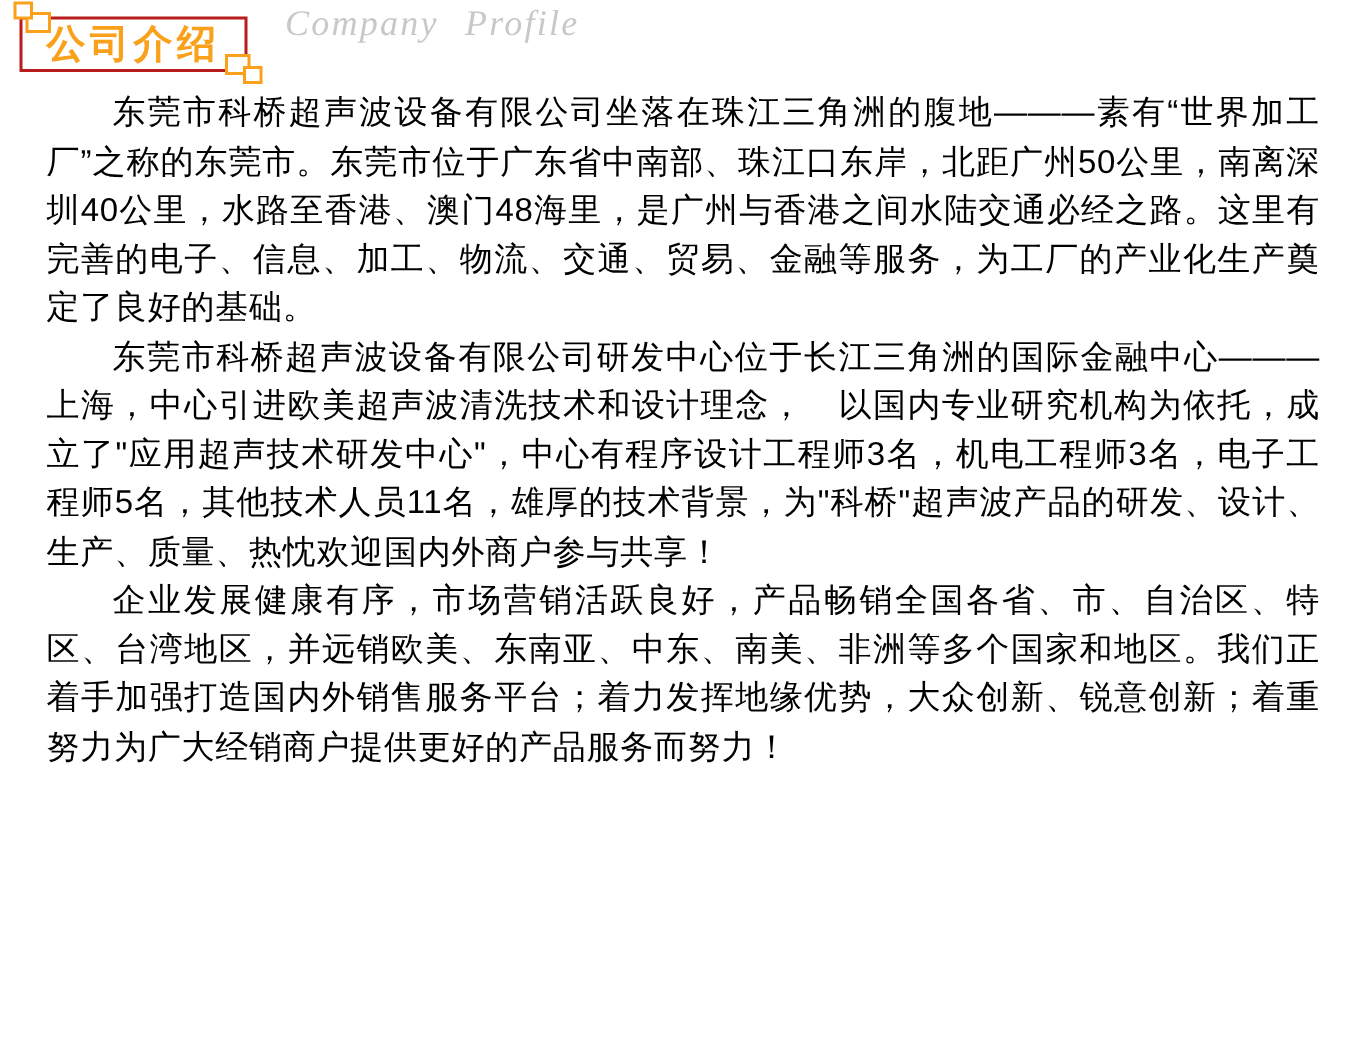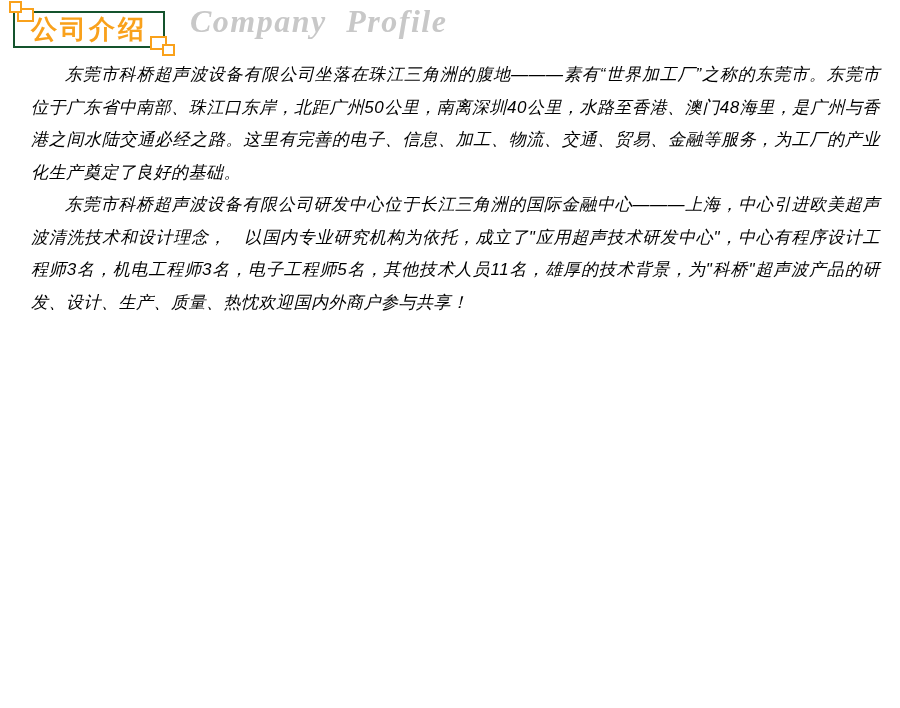--- a/index.html
+++ b/index.html
@@ -14,21 +14,21 @@
   .header {
     position: relative;
     height: 54px;
   }
   .badge {
     position: absolute;
     left: 13px;
     top: 11px;
     width: 148px;
     height: 33px;
-    border: 2px solid #14532d;
+    border: 2px solid #b91c1c;
     display: flex;
     align-items: center;
     justify-content: center;
     box-sizing: content-box;
   }
   .badge-title {
     color: #F9A11B;
     font-size: 26px;
     font-weight: bold;
     letter-spacing: 3px;
@@ -41,35 +41,33 @@
     display: block;
   }
   .orn-tl { left: -7px; top: -13px; }
   .orn-br { right: -15px; bottom: -13px; }
   .en-title {
     position: absolute;
     left: 190px;
     top: 3px;
     font-family: "Liberation Serif", "DejaVu Serif", serif;
     font-style: italic;
-    font-size: 32px;
+    font-size: 24px;
     color: #C8C8C8;
     letter-spacing: 1.5px;
     word-spacing: 10px;
     white-space: nowrap;
-    font-weight: bold;
   }
   .content {
     padding: 5px 20px 0 31px;
-    font-size: 17px;
+    font-size: 22px;
     line-height: 32.5px;
     color: #000000;
     text-align: justify;
     letter-spacing: 0.5px;
-    font-style: italic;
   }
   .content p {
     margin: 0;
     text-indent: 2em;
   }
 </style>
 </head>
 <body>
 
 <div class="header">
@@ -83,13 +81,14 @@
       <rect x="17" y="10" width="11" height="10" fill="#ffffff" stroke="#F9A11B" stroke-width="2"></rect>
     </svg>
     <span class="badge-title">公司介绍</span>
   </div>
   <span class="en-title">Company Profile</span>
 </div>
 
 <div class="content">
   <p>东莞市科桥超声波设备有限公司坐落在珠江三角洲的腹地———素有“世界加工厂”之称的东莞市。东莞市位于广东省中南部、珠江口东岸，北距广州50公里，南离深圳40公里，水路至香港、澳门48海里，是广州与香港之间水陆交通必经之路。这里有完善的电子、信息、加工、物流、交通、贸易、金融等服务，为工厂的产业化生产奠定了良好的基础。</p>
   <p>东莞市科桥超声波设备有限公司研发中心位于长江三角洲的国际金融中心———上海，中心引进欧美超声波清洗技术和设计理念，　以国内专业研究机构为依托，成立了"应用超声技术研发中心"，中心有程序设计工程师3名，机电工程师3名，电子工程师5名，其他技术人员11名，雄厚的技术背景，为"科桥"超声波产品的研发、设计、生产、质量、热忱欢迎国内外商户参与共享！</p>
+  <p>企业发展健康有序，市场营销活跃良好，产品畅销全国各省、市、自治区、特区、台湾地区，并远销欧美、东南亚、中东、南美、非洲等多个国家和地区。我们正着手加强打造国内外销售服务平台；着力发挥地缘优势，大众创新、锐意创新；着重努力为广大经销商户提供更好的产品服务而努力！</p>
 </div>
 
 </body></html>

